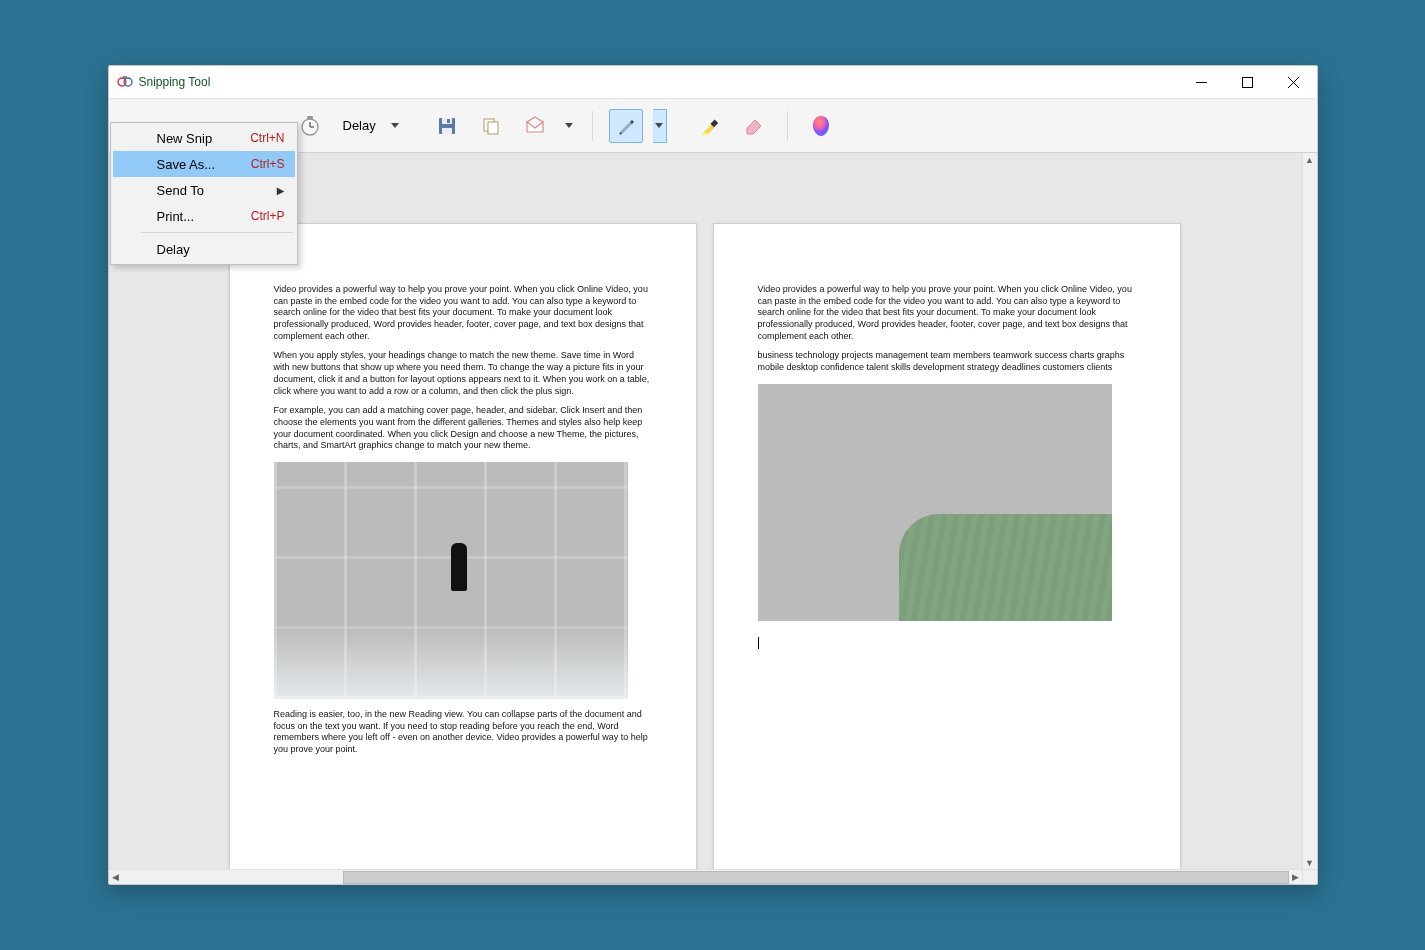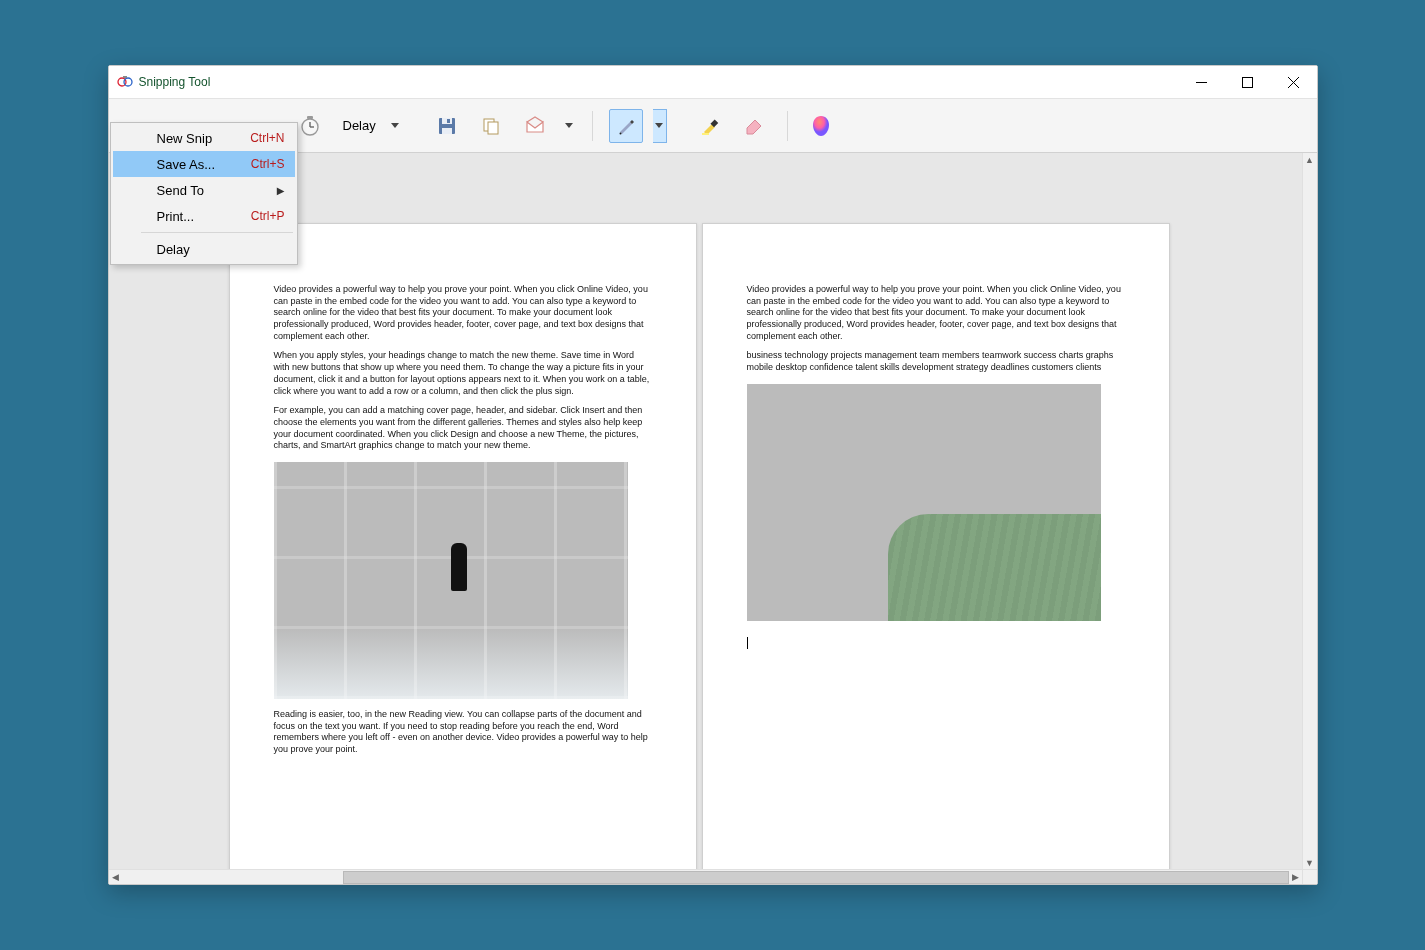--- a/index.html
+++ b/index.html
@@ -115,21 +115,21 @@
   .content-scroll {
     position:absolute; left:0; right:14px; top:0; bottom:14px;
     background:#e7e7e7;
     padding: 0;
   }
   .doc-canvas {
     width: 100%;
     height: 100%;
     background: #e7e7e7;
     display:flex;
-    gap: 5px;
+    gap: 16px;
     padding: 70px 52px 0 120px;
     position:relative;
   }
   .page {
     width: 468px;
     height: 650px;
     background:#fff;
     border:1px solid #cfcfcf;
     box-shadow: 0 1px 3px rgba(0,0,0,0.12);
     padding: 60px 44px 24px 44px;

